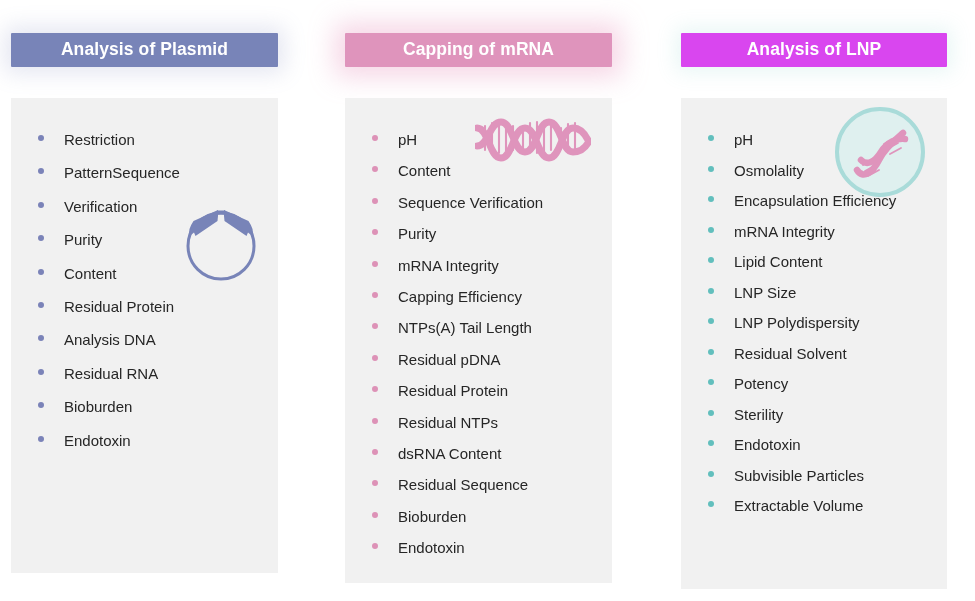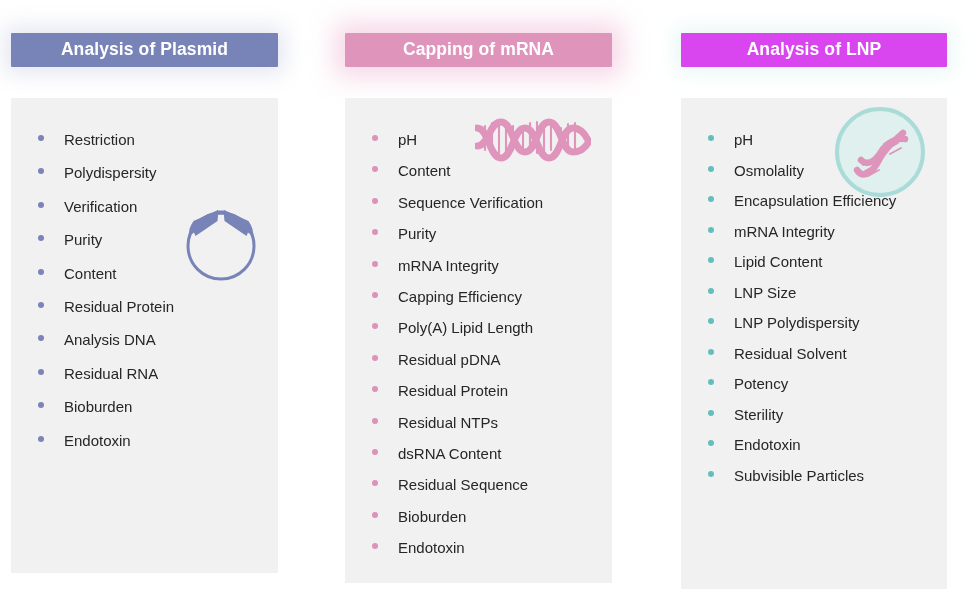--- a/index.html
+++ b/index.html
@@ -145,21 +145,21 @@
         </svg>
       </div>
 
       <ul class="items">
         <li>
           <span class="bullet bullet-plasmid"></span>
           <span class="item-label">Restriction</span>
         </li>
         <li>
           <span class="bullet bullet-plasmid"></span>
-          <span class="item-label">Polydispersity</span>
+          <span class="item-label">PatternSequence</span>
         </li>
         <li>
           <span class="bullet bullet-plasmid"></span>
           <span class="item-label">Verification</span>
         </li>
         <li>
           <span class="bullet bullet-plasmid"></span>
           <span class="item-label">Purity</span>
         </li>
         <li>
@@ -240,21 +240,21 @@
         <li>
           <span class="bullet bullet-mrna"></span>
           <span class="item-label">mRNA Integrity</span>
         </li>
         <li>
           <span class="bullet bullet-mrna"></span>
           <span class="item-label">Capping Efficiency</span>
         </li>
         <li>
           <span class="bullet bullet-mrna"></span>
-          <span class="item-label">Poly(A) Lipid Length</span>
+          <span class="item-label">NTPs(A) Tail Length</span>
         </li>
         <li>
           <span class="bullet bullet-mrna"></span>
           <span class="item-label">Residual pDNA</span>
         </li>
         <li>
           <span class="bullet bullet-mrna"></span>
           <span class="item-label">Residual Protein</span>
         </li>
         <li>
@@ -348,17 +348,21 @@
           <span class="item-label">Sterility</span>
         </li>
         <li>
           <span class="bullet bullet-lnp"></span>
           <span class="item-label">Endotoxin</span>
         </li>
         <li>
           <span class="bullet bullet-lnp"></span>
           <span class="item-label">Subvisible Particles</span>
         </li>
+        <li>
+          <span class="bullet bullet-lnp"></span>
+          <span class="item-label">Extractable Volume</span>
+        </li>
       </ul>
     </div>
   </div>
 
 </div>
 
 </body></html>

